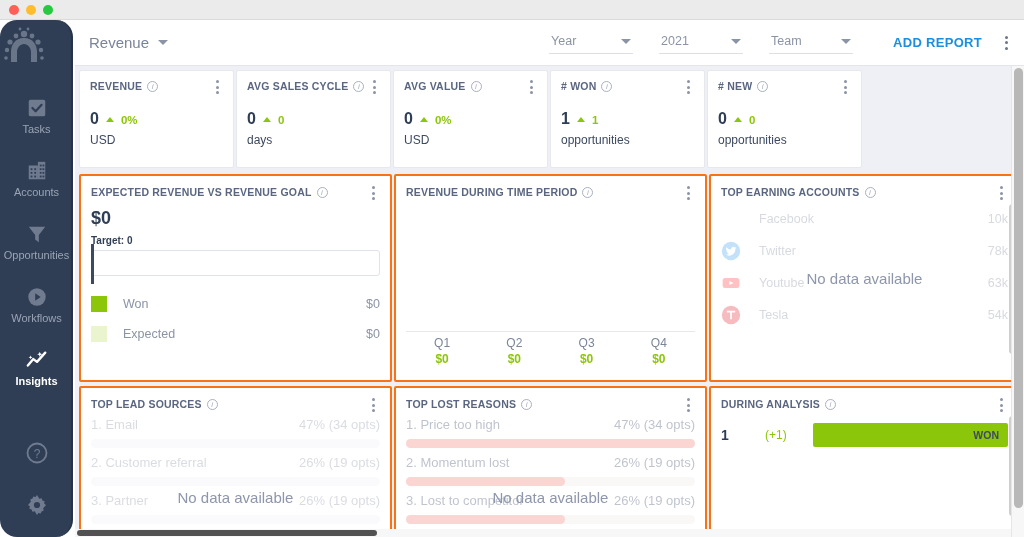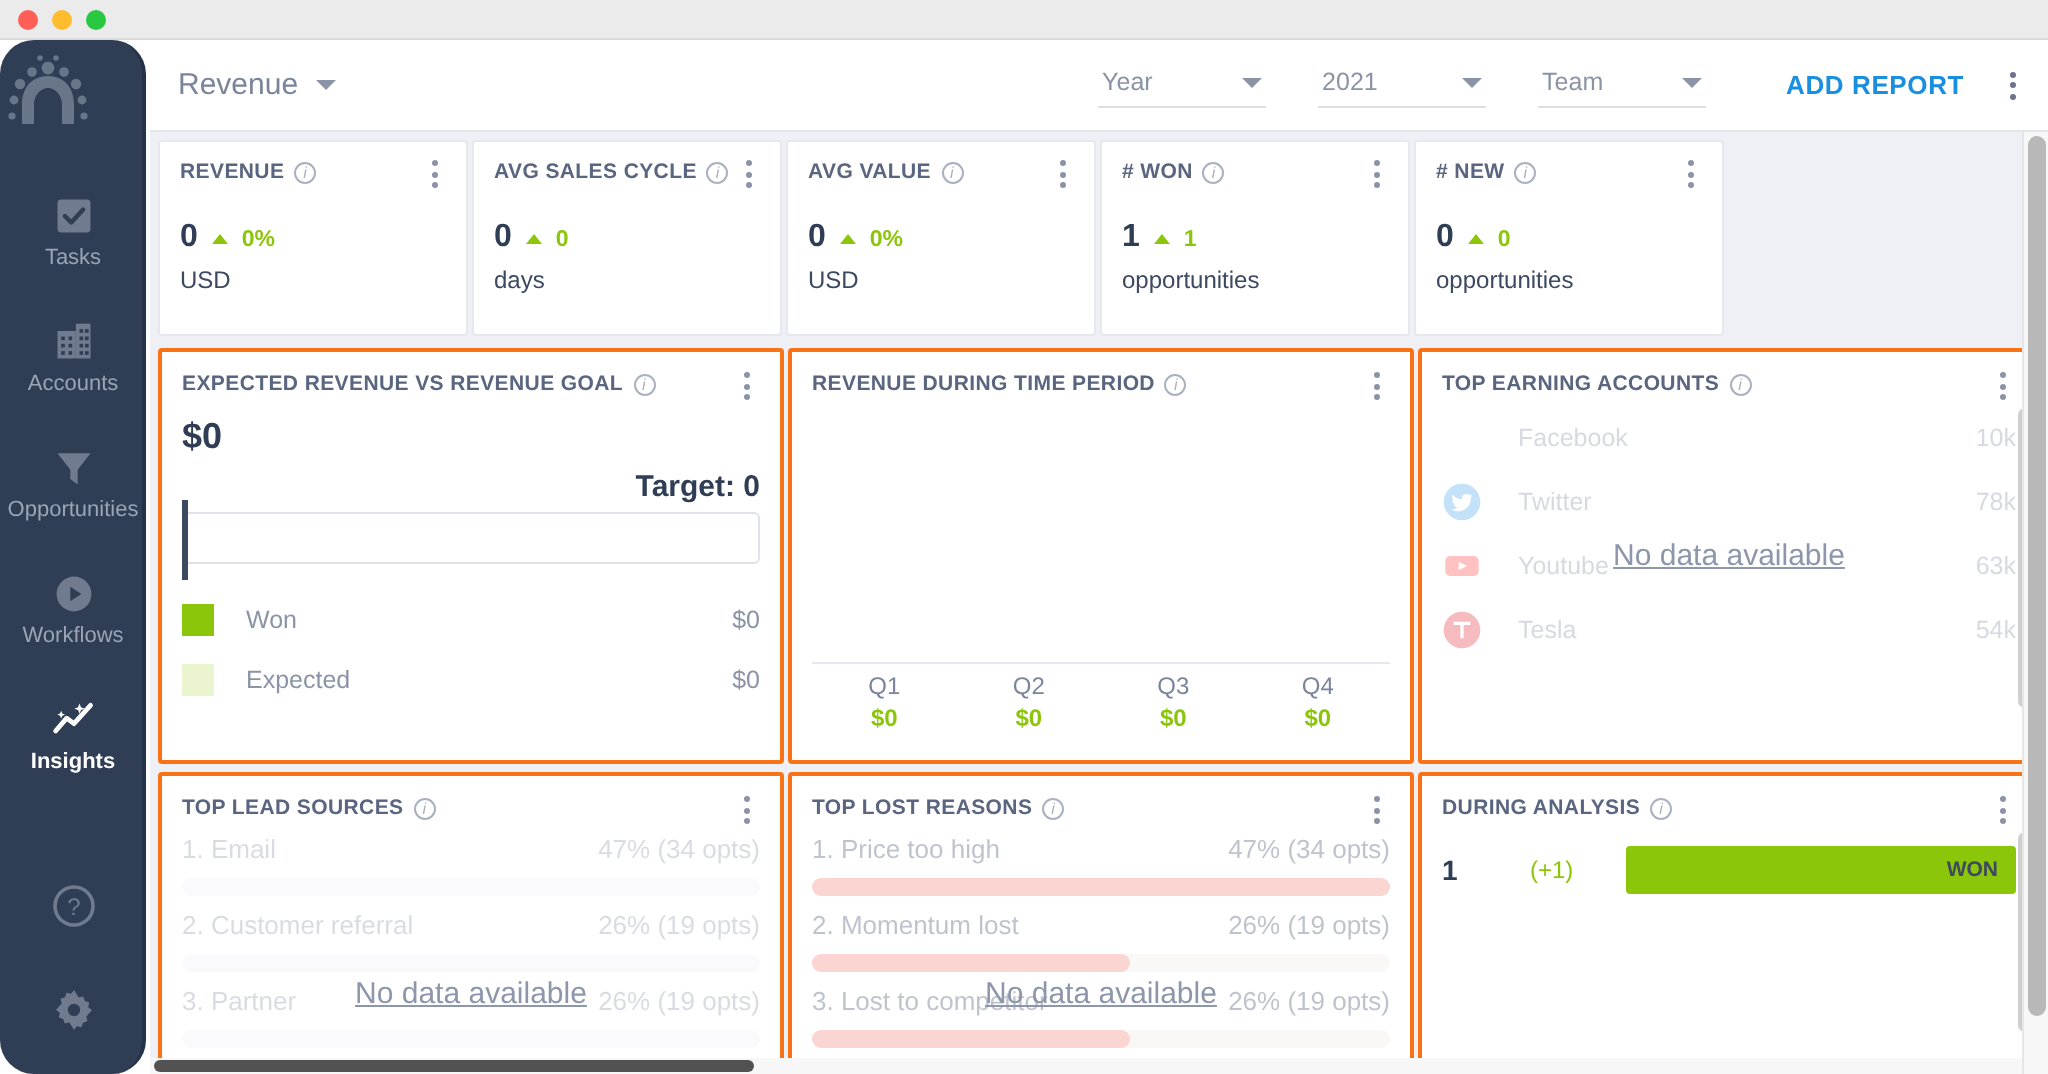--- a/index.html
+++ b/index.html
@@ -115,26 +115,25 @@
   .p-left  { width: 313px; }
   .p-mid   { width: 313px; }
   .p-right { width: 311px; }
   .row2 .panel { height: 208px; }
   .row3 .panel { height: 147px; }
 
   .nodata {
     position: absolute; left: 0; right: 0; top: 50%; transform: translateY(-50%);
     text-align: center; font-size: 15px; color: #8d96ab; z-index: 5;
     pointer-events: none;
-    text-decoration: underline;
   }
 
   
   .big-money { font-size: 18px; font-weight: bold; color: #2f3e55; margin-top: 10px; }
-  .target { text-align: right; font-size: 15px; font-weight: bold; color: #2f3e55; margin-top: 6px; }
+  .target { text-align: left; font-size: 10px; font-weight: bold; color: #2f3e55; margin-top: 6px; }
   .goalbar {
     margin-top: 4px; height: 26px; border: 1px solid #dfe2e9; border-radius: 3px;
     background: #ffffff; position: relative;
   }
   .goal-tick { position: absolute; left: -1px; top: -7px; width: 3px; height: 40px; background: #3c4961; }
   .legend { margin-top: 20px; }
   .legend-row { display: flex; align-items: center; margin-bottom: 14px; font-size: 12.5px; color: #8b93a6; }
   .sw { width: 16px; height: 16px; margin-right: 16px; }
   .sw.won { background: #8cc60a; }
   .sw.exp { background: #eaf4cf; }

